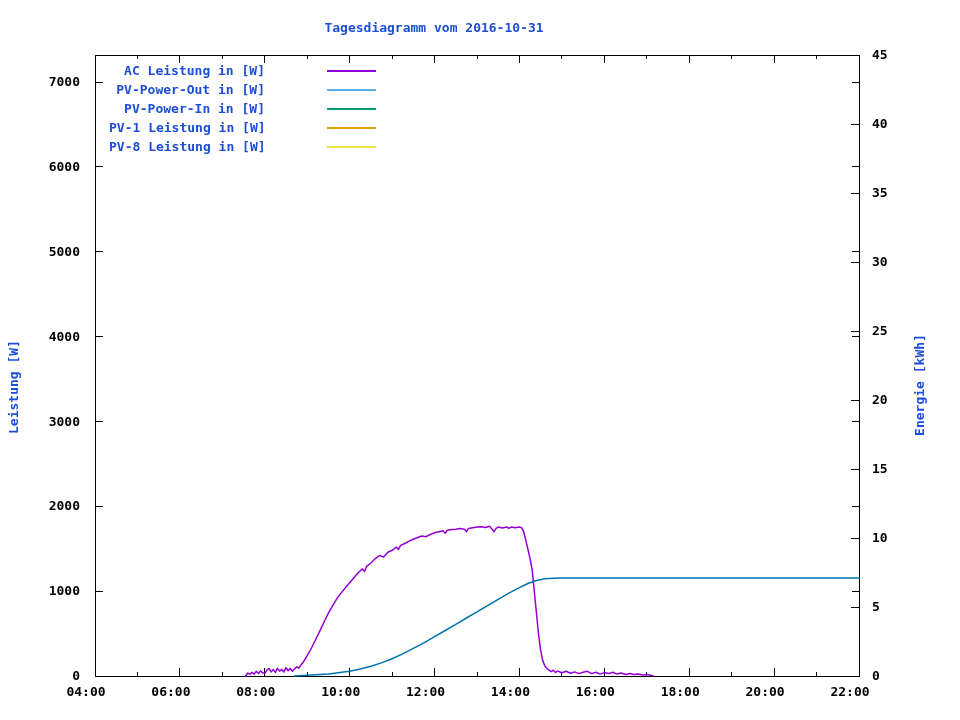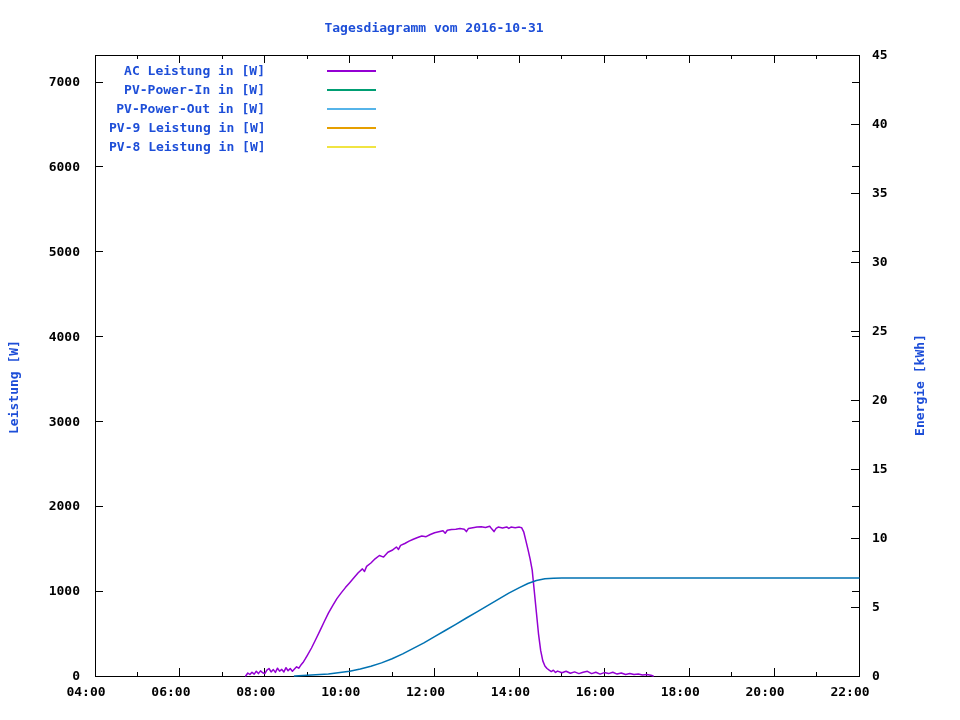--- a/index.html
+++ b/index.html
@@ -66,29 +66,29 @@
       <text x="872" y="59.0" text-anchor="start">45</text>
       <polyline points="245.7,676.0 247.8,673.0 249.9,674.5 252.0,672.2 254.2,674.1 256.3,671.3 258.4,673.6 260.5,670.9 262.7,672.8 264.8,673.6 266.9,670.1 269.0,668.5 271.1,671.9 273.3,669.6 275.4,672.4 277.5,668.2 279.6,671.1 281.8,669.4 283.9,671.9 286.0,667.7 288.1,670.7 290.2,668.5 292.4,671.3 294.5,669.0 296.6,666.8 298.7,668.2 300.9,665.1 303.0,662.6 305.1,659.2 307.2,655.6 311.5,648.0 315.7,639.5 320.0,630.6 324.2,621.7 328.4,613.2 332.7,605.6 336.9,598.6 341.2,592.9 345.4,587.6 349.7,582.7 353.9,577.8 358.2,572.7 362.4,568.9 364.5,571.5 366.6,566.4 370.9,563.0 375.1,558.8 379.4,555.5 383.6,557.1 387.9,552.3 392.1,550.3 396.4,547.0 398.5,549.4 400.6,545.4 404.8,543.5 409.1,541.1 413.3,539.2 417.6,537.5 421.8,536.0 426.1,536.7 430.3,534.5 434.6,532.8 438.8,531.8 443.0,530.8 445.2,533.3 447.3,530.3 451.5,529.4 455.8,529.2 460.0,528.6 464.3,529.2 466.4,531.6 468.5,528.4 472.8,527.7 477.0,527.1 481.2,526.7 485.5,527.4 489.7,526.3 491.9,529.1 494.0,531.6 496.1,528.4 498.2,527.1 502.5,528.0 506.7,526.9 508.8,528.4 511.0,527.1 515.2,527.7 519.4,527.1 521.6,527.7 523.7,531.8 525.8,540.4 527.9,549.2 530.1,558.9 532.2,570.1 534.3,591.2 536.4,612.5 538.5,633.8 540.7,650.7 542.8,660.9 544.9,666.0 547.0,668.5 549.2,670.2 551.3,671.6 553.4,670.2 555.5,672.4 557.6,671.1 561.9,672.8 566.1,671.3 570.4,673.3 574.6,671.9 578.9,673.6 583.1,672.2 587.4,671.3 591.6,673.6 595.8,672.2 600.1,674.1 604.3,672.6 608.6,673.6 612.8,672.2 617.1,674.1 621.3,673.0 625.6,674.5 629.8,673.5 634.0,674.5 638.3,673.9 642.5,675.0 646.8,674.5 651.0,675.3 653.1,676.0" fill="none" stroke="#9400d3" stroke-width="1.5" stroke-linejoin="round" stroke-linecap="round"></polyline>
       <polyline points="294.5,676.0 307.2,675.3 328.4,673.9 349.7,671.2 360.3,669.1 370.9,666.3 381.5,662.9 392.1,658.8 402.7,653.9 413.3,648.4 423.9,642.9 434.6,636.7 445.2,630.5 455.8,624.3 466.4,618.0 477.0,611.8 487.6,605.6 498.2,599.4 508.8,593.2 519.4,587.7 527.9,583.5 536.4,580.5 544.9,578.8 553.4,578.2 561.9,578.0 604.3,578.0 689.2,578.0 774.1,578.0 859.0,578.0" fill="none" stroke="#0072b2" stroke-width="1.5" stroke-linejoin="round" stroke-linecap="round"></polyline>
     </svg>
   <div class="legend" id="legend">
       <div class="legend-row">
         <span class="legend-label">AC Leistung in [W]</span>
         <span class="legend-swatch" style="background: rgb(148, 0, 211);"></span>
       </div>
       <div class="legend-row">
+        <span class="legend-label">PV-Power-Out in [W]</span>
+        <span class="legend-swatch" style="background: rgb(86, 180, 233);"></span>
+      </div>
+      <div class="legend-row">
         <span class="legend-label">PV-Power-In in [W]</span>
         <span class="legend-swatch" style="background: rgb(0, 158, 115);"></span>
       </div>
       <div class="legend-row">
-        <span class="legend-label">PV-Power-Out in [W]</span>
-        <span class="legend-swatch" style="background: rgb(86, 180, 233);"></span>
-      </div>
-      <div class="legend-row">
-        <span class="legend-label">PV-9 Leistung in [W]</span>
+        <span class="legend-label">PV-1 Leistung in [W]</span>
         <span class="legend-swatch" style="background: rgb(230, 159, 0);"></span>
       </div>
       <div class="legend-row">
         <span class="legend-label">PV-8 Leistung in [W]</span>
         <span class="legend-swatch" style="background: rgb(240, 228, 66);"></span>
       </div>
     </div>
 </div>
 
 </body></html>

